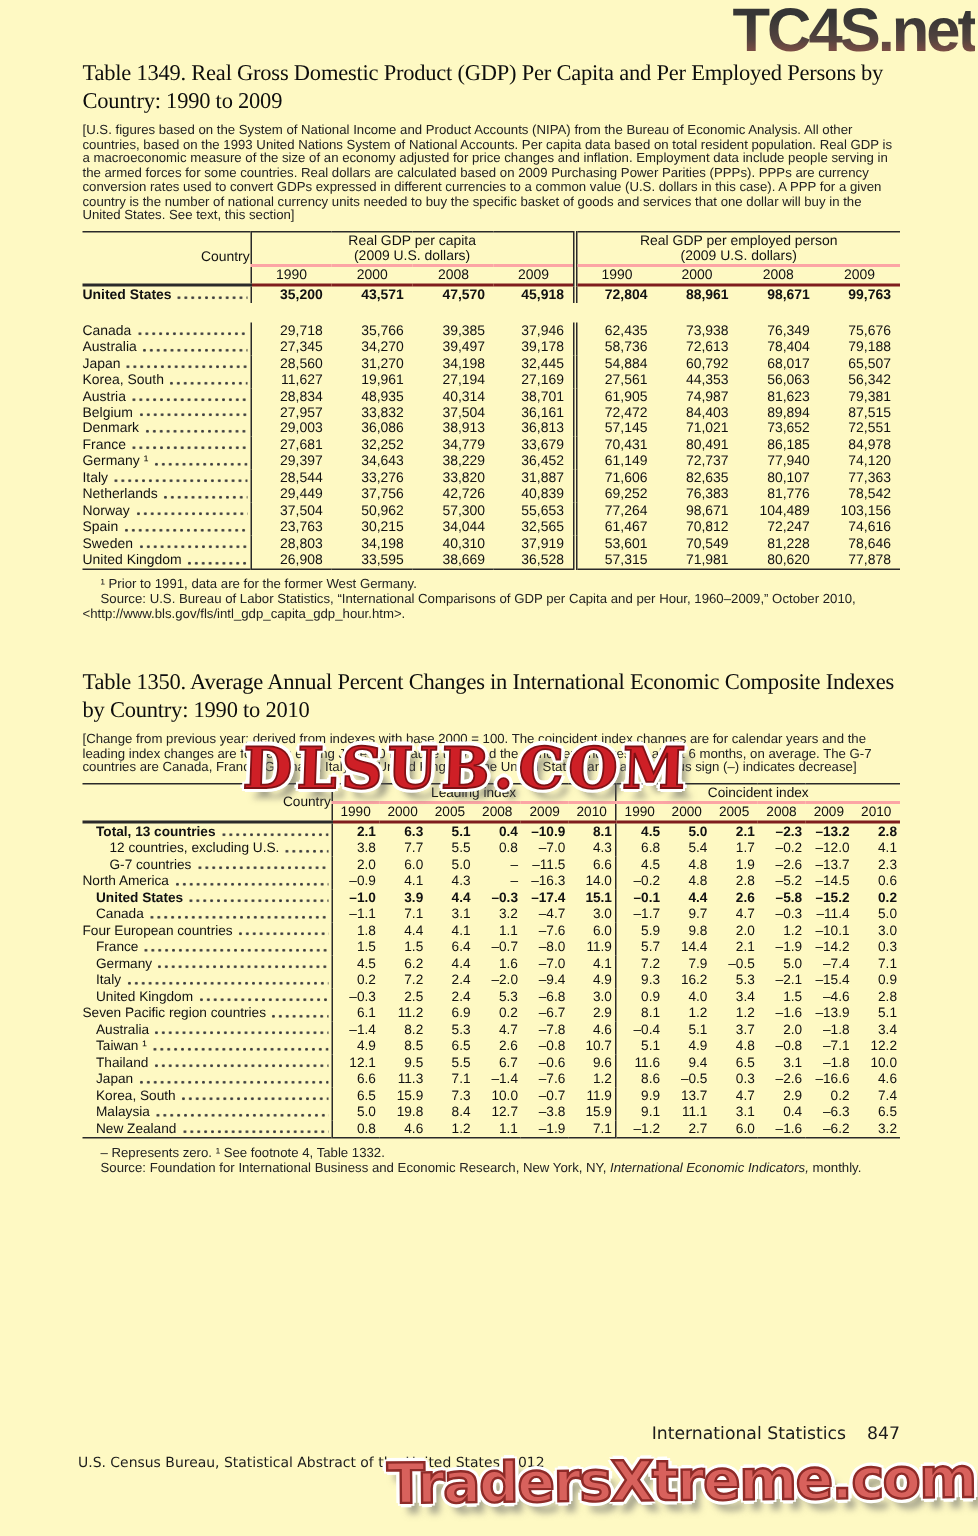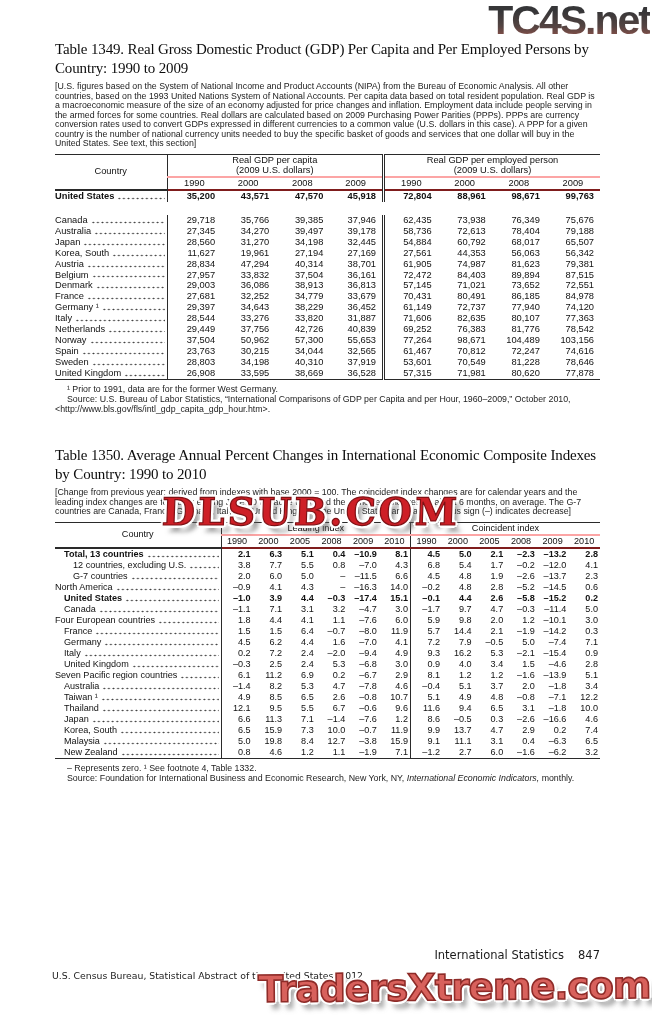--- a/index.html
+++ b/index.html
@@ -1,33 +1,33 @@
 <!DOCTYPE html>
 <html><head>
 <meta charset="utf-8">
 <style>
   html,body{margin:0;padding:0;background:#888;}
-  .page{position:relative;width:652px;height:1024px;background:#ffffff;margin:0 auto;
+  .page{position:relative;width:652px;height:1024px;background:#fef9c3;margin:0 auto;
         font-family:"Liberation Sans",sans-serif;color:#151515;overflow:hidden;}
   .content{position:absolute;left:55px;width:545px;}
 
   
   .tbl-title{font-family:"Liberation Serif",serif;font-weight:normal;font-size:15px;
              line-height:19px;letter-spacing:-0.15px;color:#0d0d0d;margin:0 0 4px 0;width:552px;}
   .bracket-note{font-size:8.8px;line-height:9.5px;color:#222;margin:0 0 5px 0;}
   .fnotes{font-size:8.8px;line-height:10px;color:#222;margin-top:4px;}
   .fnotes p{margin:0;text-indent:12px;}
   .src-italic{font-style:italic;}
 
   
   table.dt{border-collapse:collapse;width:545px;table-layout:fixed;
            font-size:9.3px;line-height:10.9px;color:#111;
            border-top:1px solid #2a2a2a;border-bottom:1px solid #2a2a2a;}
   table.dt th{font-weight:normal;padding:0;}
-  .thc{text-align:center;vertical-align:middle;border-bottom:2px solid #2a2a2a;}
+  .thc{text-align:right;vertical-align:middle;border-bottom:2px solid #2a2a2a;}
   .grp{border-bottom:2px solid #fca5a5;padding:1px 0;}
   .yr{text-align:center;border-bottom:2px solid #7f1d1d;padding:1px 0 2px 0;}
   td.num{text-align:right;padding:0 6px 0 0;white-space:nowrap;}
   #t1350 td.num{padding-right:2px;}
   td.lbl{padding:0;overflow:hidden;white-space:nowrap;}
   .lblw{display:flex;align-items:baseline;}
   .leader{flex:1 1 auto;min-width:6px;height:3px;align-self:flex-end;margin:0 2px 2px 3px;
           background-image:radial-gradient(circle,#3d3d3d 0.8px,transparent 1.05px);
           background-size:4.6px 3px;background-repeat:repeat-x;background-position:0 60%;}
   tr.b{font-weight:bold;}
@@ -196,21 +196,21 @@
               <td class="num">56,342</td>
             </tr>
             <tr>
               <td class="lbl">
                 <div class="lblw">
                   <span>Austria</span>
                   <span class="leader"></span>
                 </div>
               </td>
               <td class="num fc">28,834</td>
-              <td class="num">47,294</td>
+              <td class="num">48,935</td>
               <td class="num">40,314</td>
               <td class="num">38,701</td>
               <td class="num sec">61,905</td>
               <td class="num">74,987</td>
               <td class="num">81,623</td>
               <td class="num">79,381</td>
             </tr>
             <tr>
               <td class="lbl">
                 <div class="lblw">

